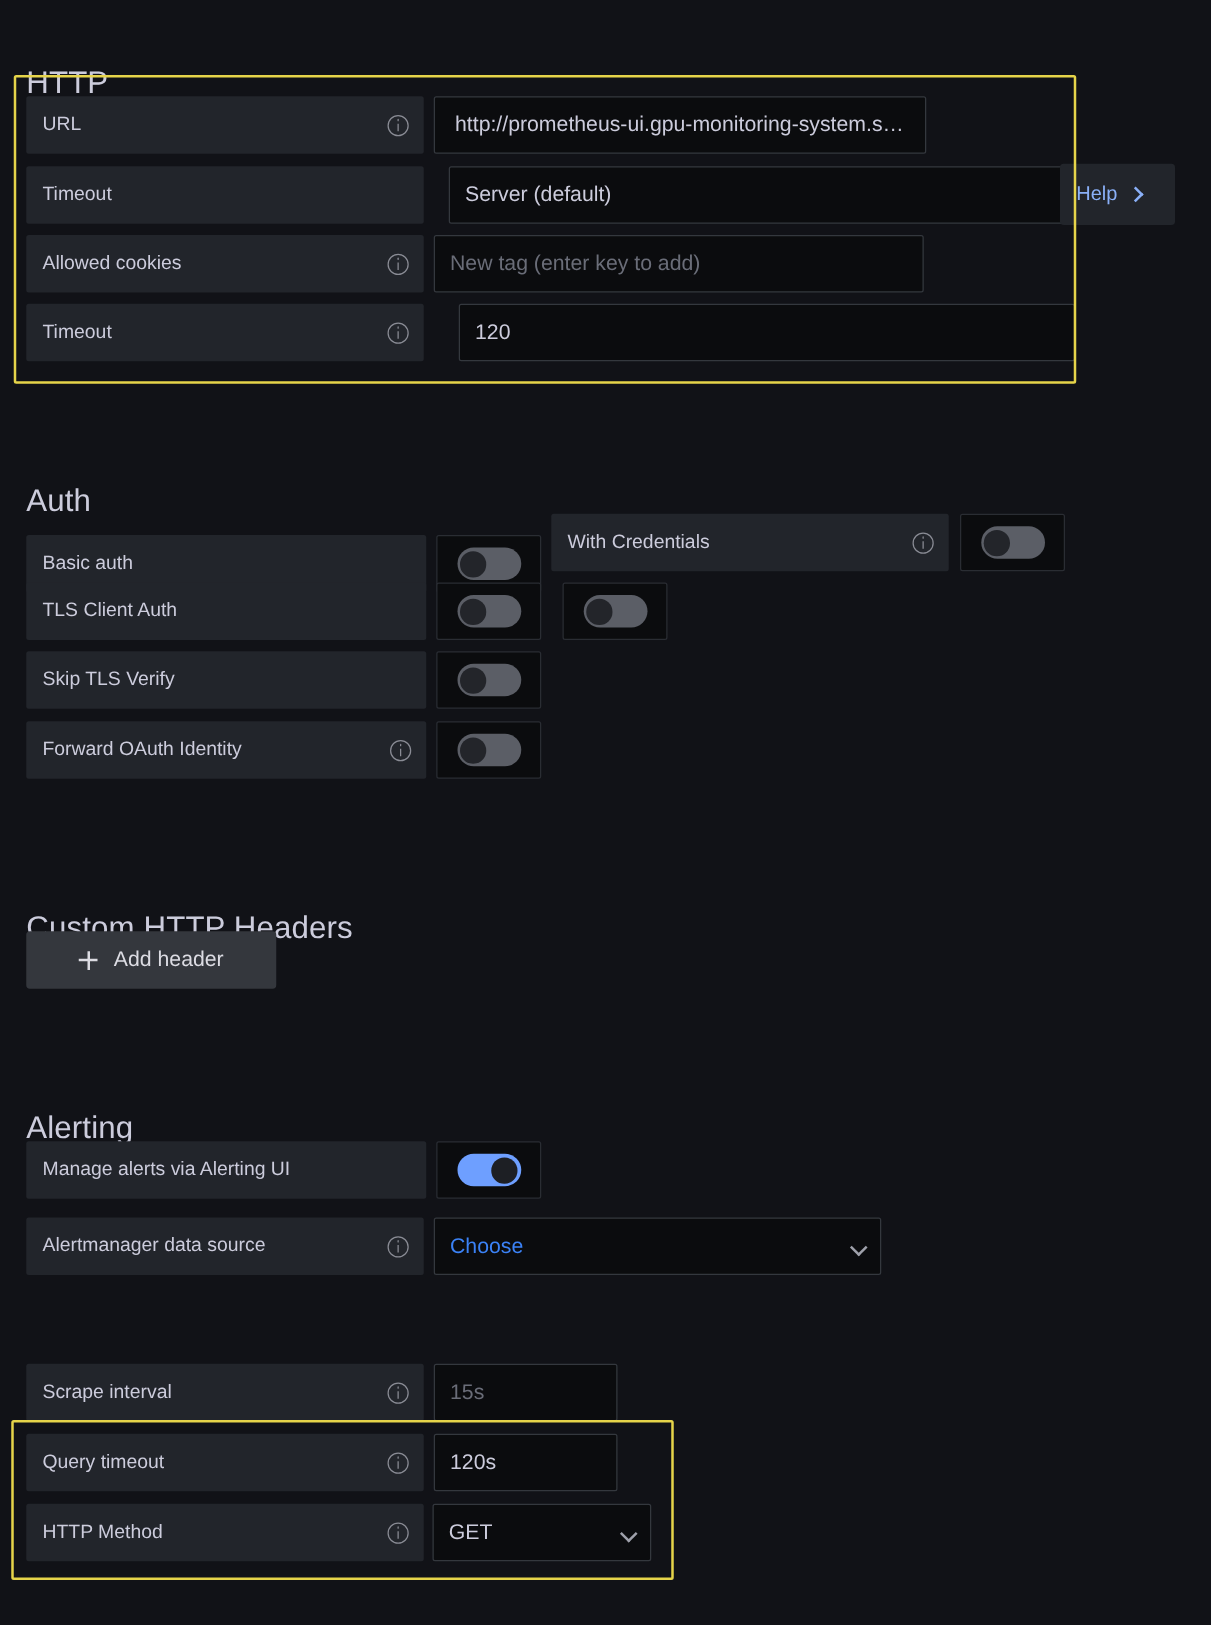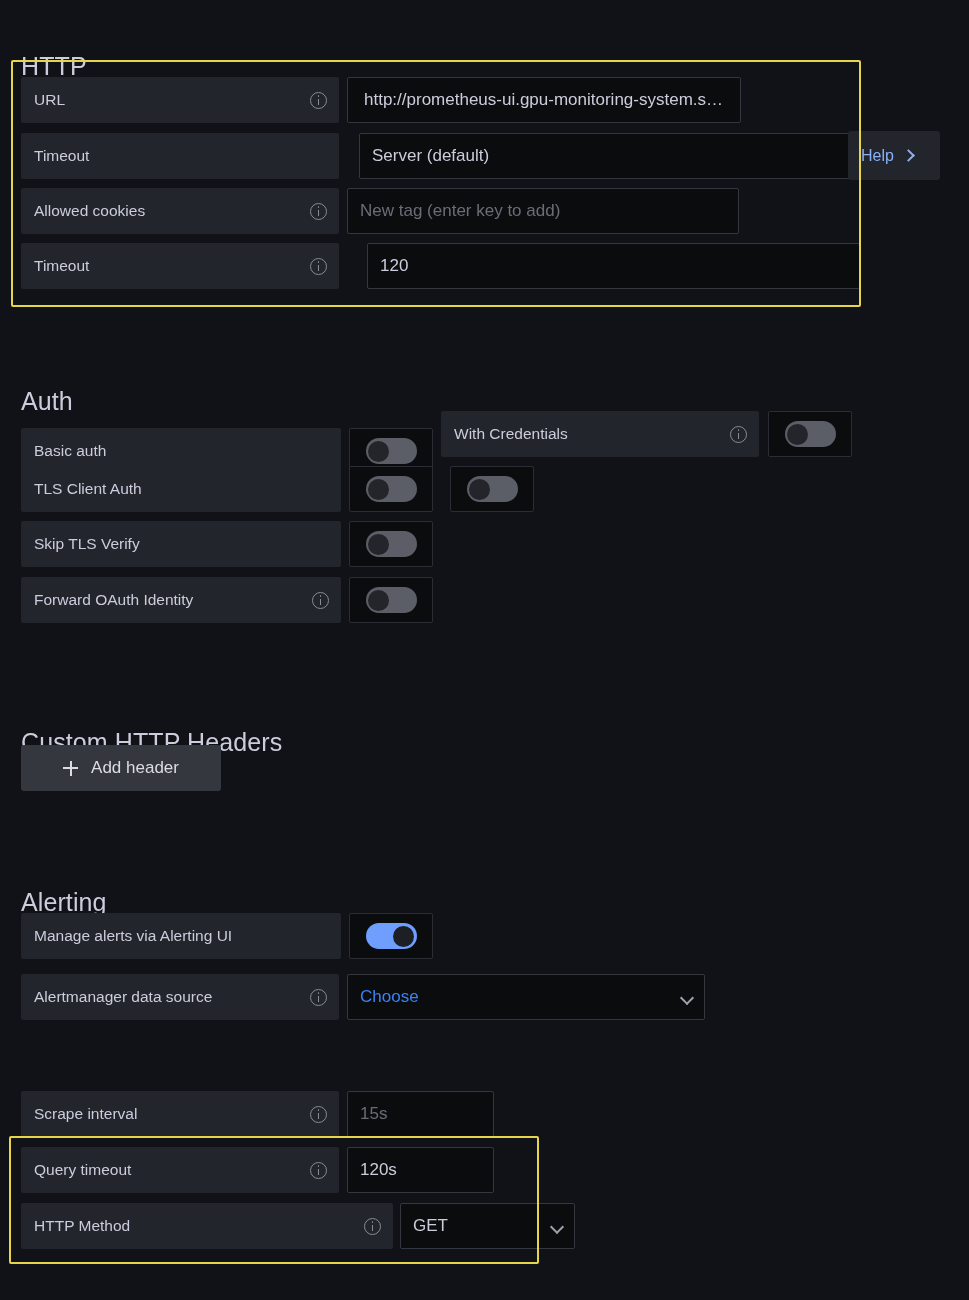--- a/index.html
+++ b/index.html
@@ -401,21 +401,21 @@
   <div class="row" style="left:21px; top:1147px;">
     <div class="field-label" style="width:318px;">
       <span class="lbl-text">Query timeout</span>
       <span class="spacer"></span>
       <span class="info-icon"></span>
     </div>
     <div class="input" style="width:147px; margin-left:8px;">120s</div>
   </div>
 
   <div class="row" style="left:21px; top:1203px;">
-    <div class="field-label" style="width:372px;">
+    <div class="field-label" style="width:318px;">
       <span class="lbl-text">HTTP Method</span>
       <span class="spacer"></span>
       <span class="info-icon"></span>
     </div>
     <div class="select" style="width:175px; margin-left:7px;">
       <span class="sel-value">GET</span>
       <span class="chevron-down"></span>
     </div>
   </div>
 

